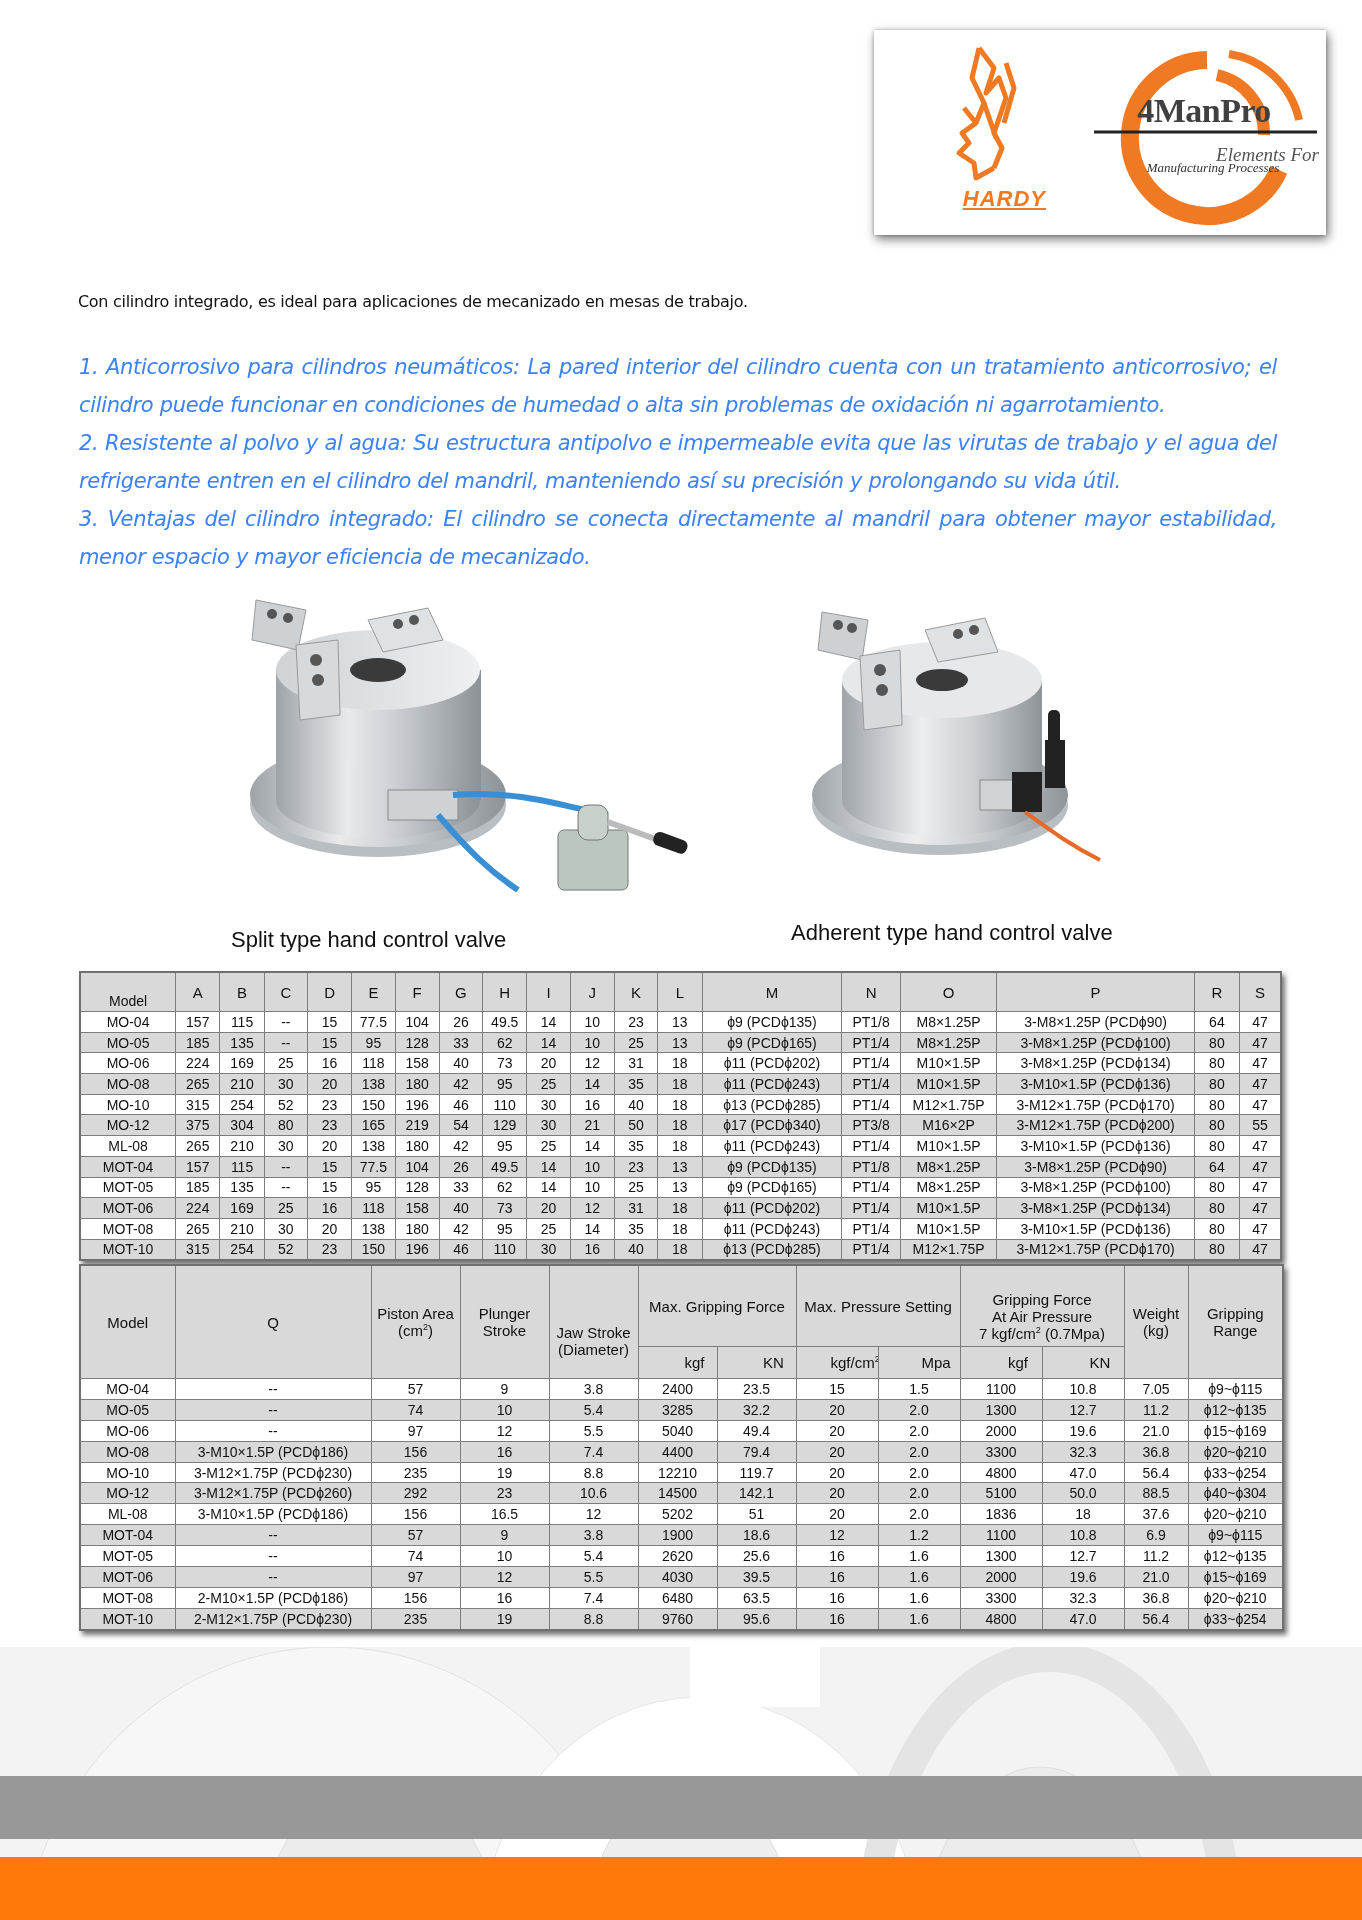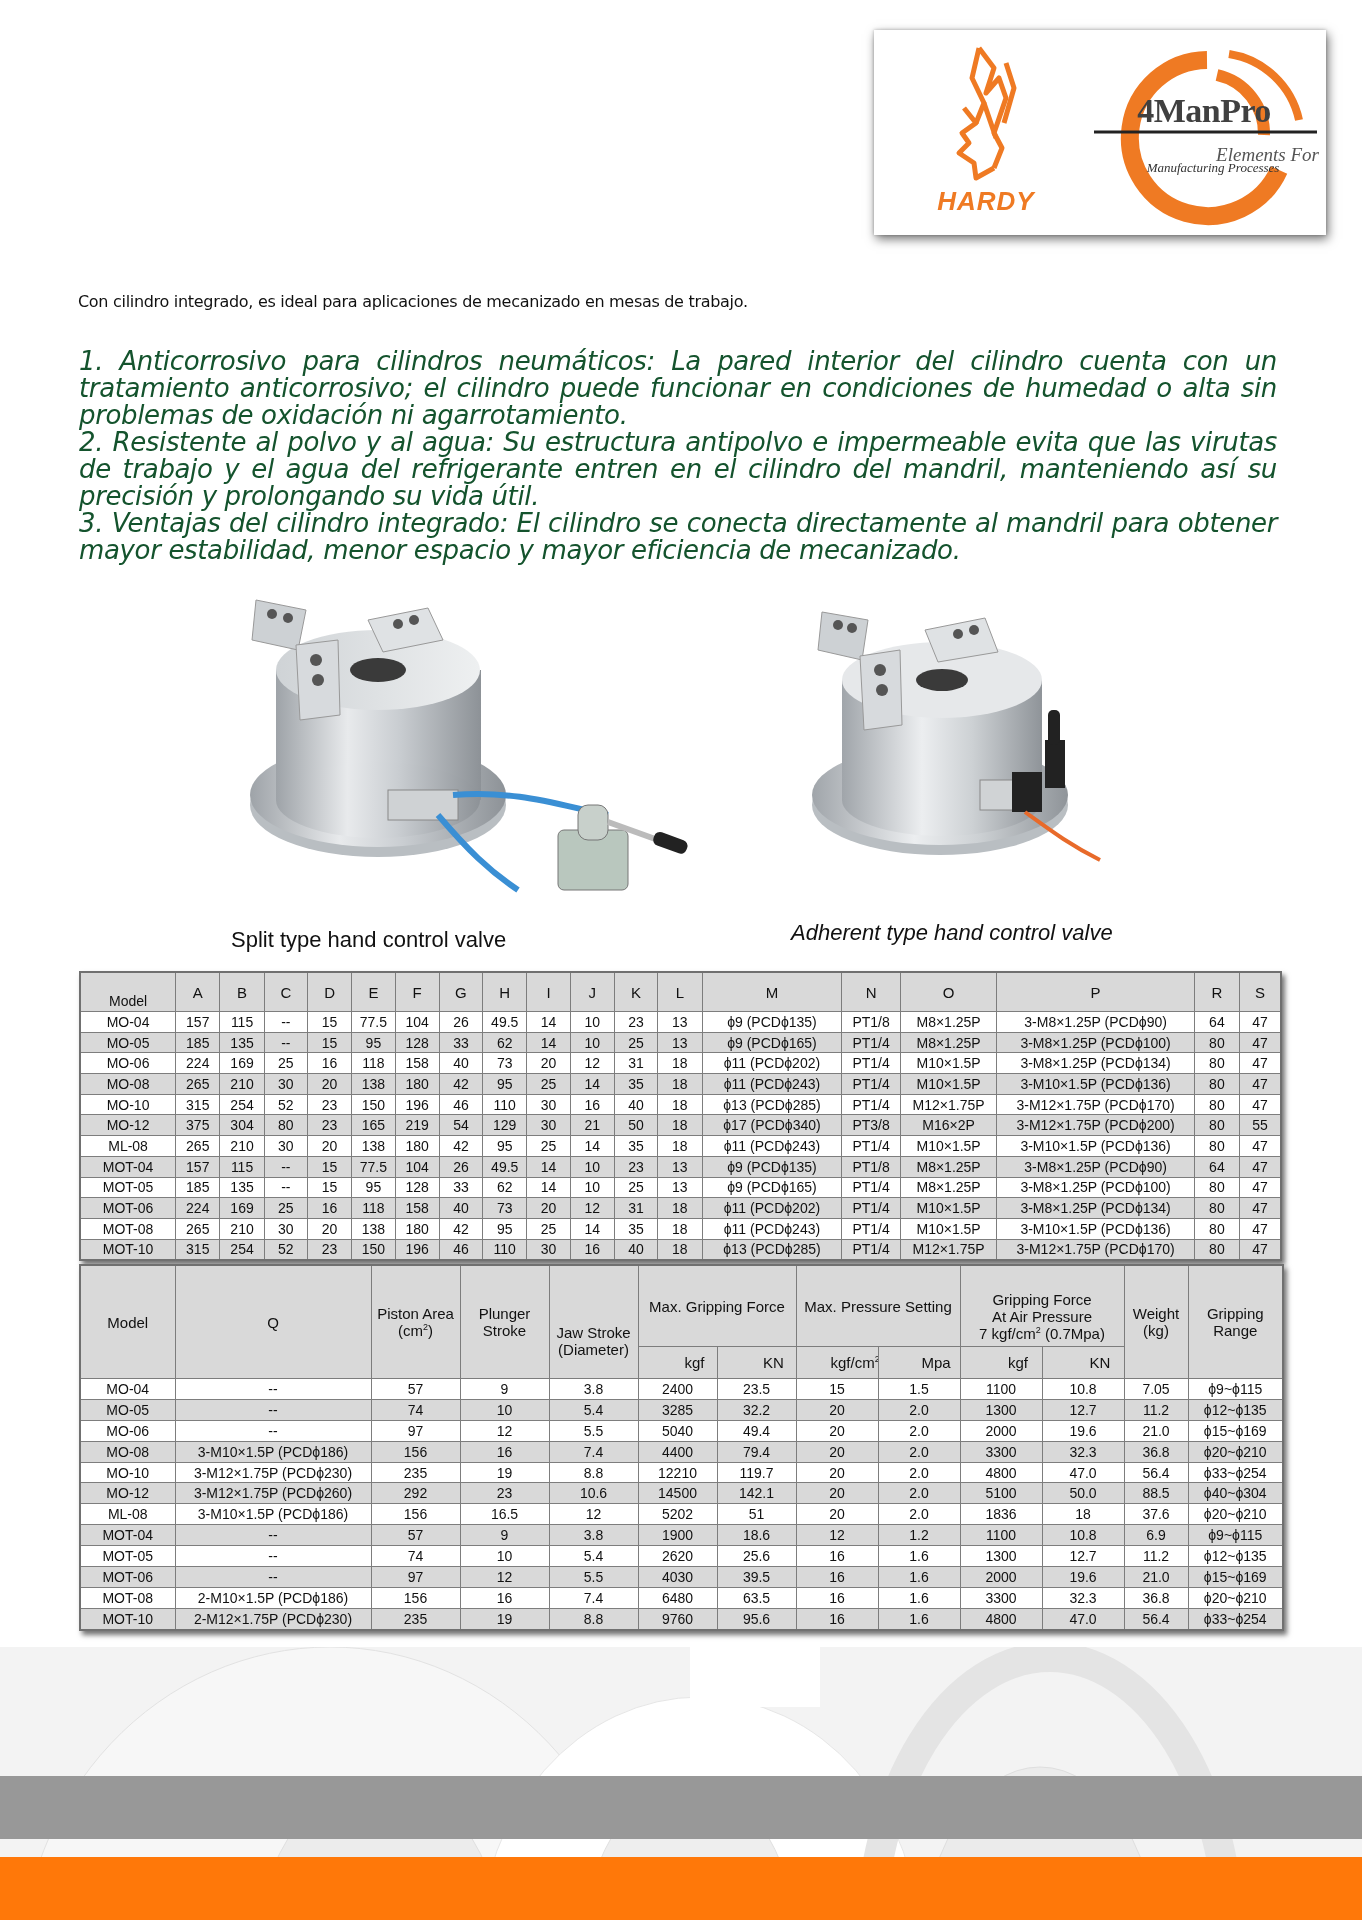--- a/index.html
+++ b/index.html
@@ -2,38 +2,38 @@
 <html><head>
 <meta charset="utf-8">
 <style>
   html, body { margin:0; padding:0; }
   body { width:1362px; height:1920px; position:relative; overflow:hidden; background:#ffffff; font-family:"Liberation Sans", sans-serif; color:#111; }
 
   
   .logo-box { position:absolute; left:874px; top:30px; width:452px; height:205px; background:#fff;
     box-shadow: 2px 4px 10px rgba(0,0,0,0.55), 0 0 3px rgba(0,0,0,0.25); }
   .hardy { position:absolute; left:50px; top:8px; width:120px; height:190px; }
-  .hardy-text { position:absolute; left:2px; top:148px; width:120px; text-align:center; font-family:"Liberation Sans", sans-serif; font-weight:bold; font-style:italic; font-size:26px; color:#ef7a23; letter-spacing:1px; }
+  .hardy-text { position:absolute; left:2px; top:148px; width:120px; text-align:right; font-family:"Liberation Sans", sans-serif; font-weight:bold; font-style:italic; font-size:22px; color:#ef7a23; letter-spacing:1px;text-decoration:underline; }
   .amp { position:absolute; left:215px; top:10px; width:230px; height:190px; }
   .amp-title { position:absolute; left:0; top:52px; width:230px; text-align:center; font-family:"Liberation Serif", serif; font-weight:bold; font-size:34px; color:#404040; letter-spacing:-0.5px; }
   .amp-sub1 { position:absolute; left:40px; top:104px; width:190px; text-align:right; font-family:"Liberation Serif", serif; font-style:italic; font-size:19px; color:#555; }
   .amp-sub2 { position:absolute; left:18px; top:120px; width:212px; text-align:center; font-family:"Liberation Serif", serif; font-style:italic; font-size:13px; color:#333; }
 
   
   .intro { position:absolute; left:78px; top:292px; width:1200px; font-family:"DejaVu Sans", sans-serif; font-size:16px; color:#111; letter-spacing:-0.3px; }
-  .features { position:absolute; left:79px; top:348px; width:1198px; font-family:"DejaVu Sans", sans-serif; font-style:italic; font-size:26px; line-height:27px; color:#14532d; text-align:justify; letter-spacing:-0.35px; }
+  .features { position:absolute; left:79px; top:348px; width:1198px; font-family:"DejaVu Sans", sans-serif; font-style:italic; font-size:21px; line-height:38px; color:#3b82f6; text-align:justify; letter-spacing:-0.35px; }
   .features p { margin:0; }
 
   
   .figure { position:absolute; }
   .fig1 { left:228px; top:590px; width:490px; height:330px; }
   .fig2 { left:800px; top:590px; width:340px; height:290px; }
   .caption { position:absolute; font-family:"Liberation Sans", sans-serif; font-size:22px; color:#111; white-space:nowrap; }
   .cap1 { left:231px; top:927px; }
-  .cap2 { left:791px; top:920px;font-style:italic; }
+  .cap2 { left:791px; top:920px; }
 
   
   table.spec { position:absolute; border-collapse:collapse; table-layout:fixed; font-family:"Liberation Sans", sans-serif; font-size:14px; color:#111;
     box-shadow: 3px 4px 5px rgba(0,0,0,0.55); border:2px solid #707070; }
   table.spec td, table.spec th { border:1px solid #7d7d7d; text-align:center; padding:0; white-space:nowrap; overflow:hidden; font-weight:normal; }
   table.spec thead th { background:#d9d9d9; }
   table.spec tbody tr:nth-child(odd) td { background:#ffffff; }
   table.spec tbody tr:nth-child(even) td { background:#d9d9d9; }
   #t1 { left:79px; top:971px; width:1203px; }
   #t1 thead th { height:36px; font-size:15px; }

